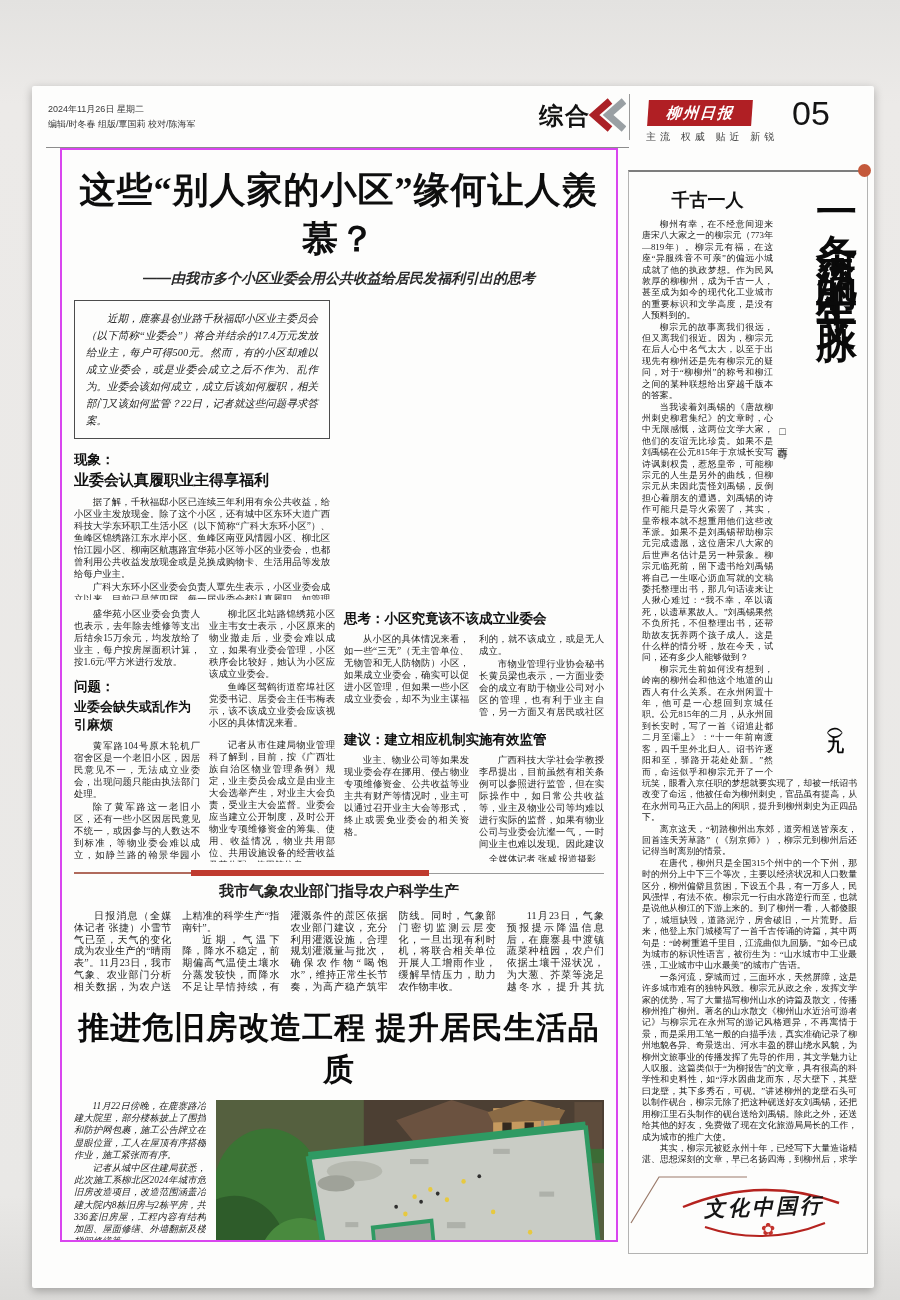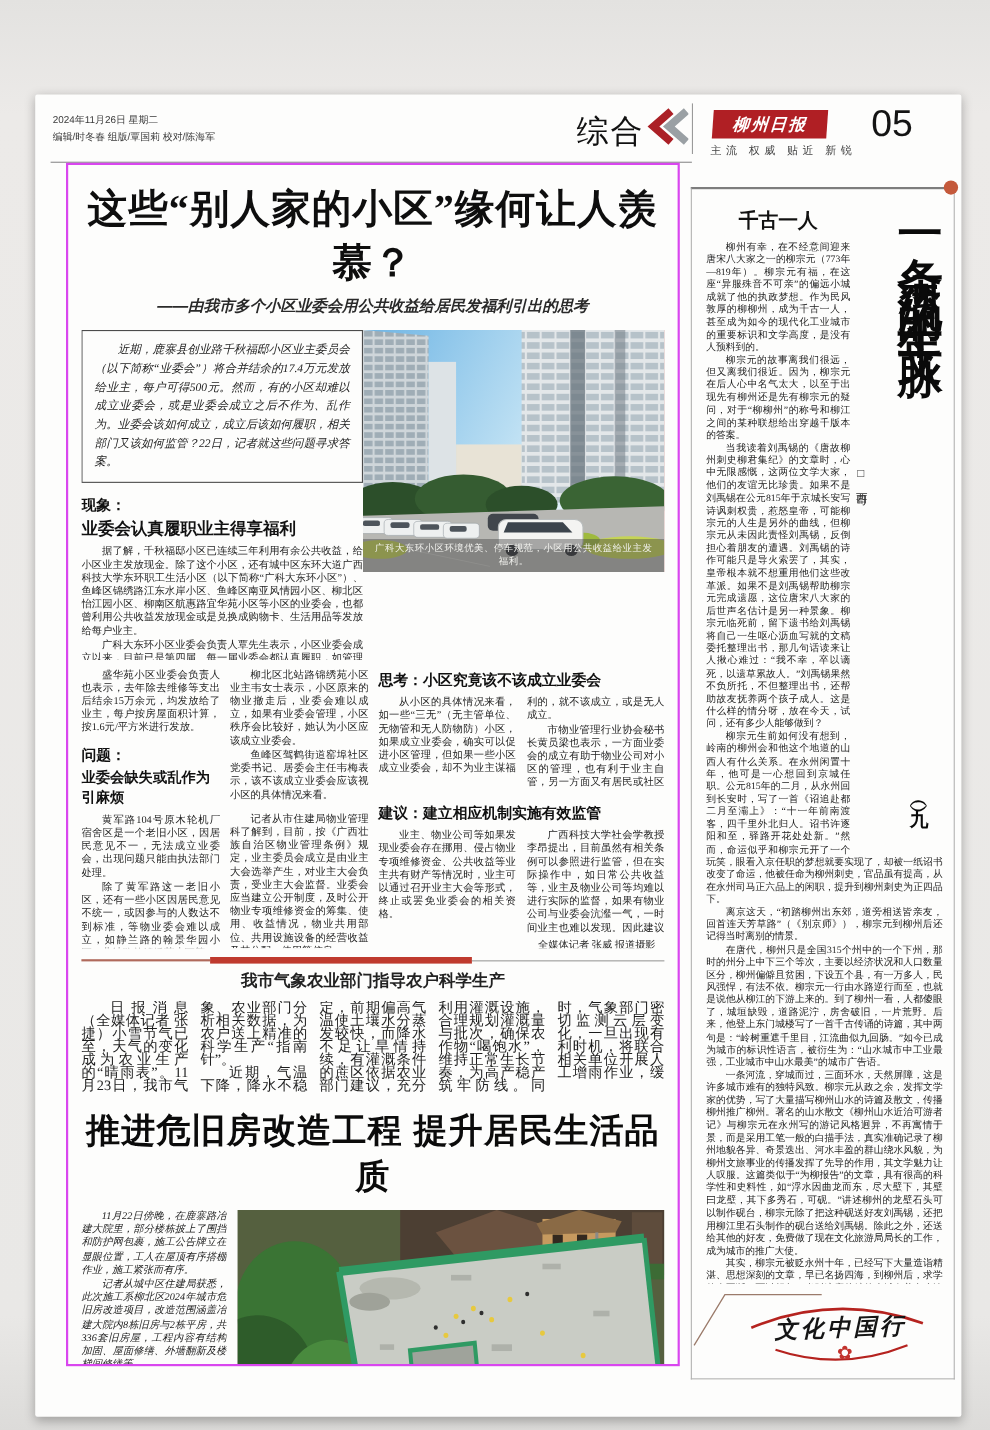--- a/index.html
+++ b/index.html
@@ -2,33 +2,33 @@
 <html><head>
 <meta charset="utf-8">
 <style>
   html,body{margin:0;padding:0;}
   body{width:900px;height:1300px;background:#d9d8d6;font-family:"Liberation Serif",serif;color:#1c1c1c;}
   .stage{position:relative;width:900px;height:1300px;background:linear-gradient(180deg,#e3e2e0,#eceae8 8%,#e9e8e6 92%,#dcdbd9);overflow:hidden;}
   .page{position:absolute;left:32px;top:86px;width:842px;height:1202px;background:#fdfdfc;box-shadow:0 3px 10px rgba(0,0,0,.28);border-radius:2px;}
 
   
   .hdr-date{position:absolute;left:16px;top:16px;font-size:9px;line-height:1.7;color:#3a3a3a;font-family:"Liberation Sans",sans-serif;}
-  .hdr-section{position:absolute;left:492px;top:14px;font-size:29px;font-weight:400;font-family:"Liberation Sans",sans-serif;color:#111;letter-spacing:2px;}
+  .hdr-section{position:absolute;left:507px;top:14px;font-size:24px;font-weight:700;font-family:"Liberation Sans",sans-serif;color:#111;letter-spacing:2px;}
   .hdr-chev{position:absolute;left:552px;top:12px;}
   .hdr-divider{position:absolute;left:597px;top:8px;width:1px;height:46px;background:#9a9a9a;}
   .masthead{position:absolute;left:616px;top:14px;width:104px;height:26px;background:#b01f24;color:#fff;display:flex;align-items:center;justify-content:center;font-size:15px;font-weight:900;font-style:italic;letter-spacing:2px;transform:skewX(-4deg);}
   .slogan{position:absolute;left:614px;top:44px;font-size:10px;letter-spacing:4px;color:#444;font-family:"Liberation Sans",sans-serif;}
   .pagenum{position:absolute;left:760px;top:8px;font-size:34px;font-family:"Liberation Sans",sans-serif;color:#141414;}
   .hdr-rule{position:absolute;left:14px;top:61px;width:583px;border-top:1.5px solid #8c8c8c;}
 
   
   .leftbox{position:absolute;left:28px;top:62px;width:558px;height:1094px;border:2px solid #d946ef;box-sizing:border-box;padding:8px 12px;overflow:hidden;}
   .headline{text-align:center;font-size:36px;font-weight:900;letter-spacing:1px;margin:8px 0 6px;color:#0e0e0e;}
   .subhead{text-align:center;font-size:14px;font-weight:700;color:#2a2a2a;margin-bottom:12px;font-family:"Liberation Sans",sans-serif;font-style:italic;}
-  .toprow{display:flex;gap:0;height:300px;overflow:hidden;}
+  .toprow{display:flex;gap:28px;height:300px;overflow:hidden;flex-direction:column;}
   .tr-left{width:256px;flex:none;}
   .introbox{border:1px solid #4c4c4c;padding:9px 11px;font-size:10.5px;line-height:1.62;font-style:italic;text-align:justify;}
   .introbox p{margin:0;text-indent:2em;}
   .sec-head{margin:12px 0 6px;font-family:"Liberation Sans",sans-serif;font-weight:900;color:#111;}
   .sec-head .lab{display:block;font-size:13.5px;}
   .sec-head .tit{display:block;font-size:15px;margin-top:2px;}
   .bodytext{font-size:9.4px;line-height:12px;text-align:justify;color:#242424;overflow:hidden;}
   .bodytext p{margin:0 0 1px;text-indent:2em;}
   .tr-right{flex:1;position:relative;height:300px;}
   .photo1{position:relative;width:100%;height:220px;overflow:hidden;background:#7f1d1d;}
@@ -42,21 +42,21 @@
   .twocol{columns:2;column-gap:10px;}
   .credit{text-align:right;font-size:9.3px;color:#2a2a2a;padding-right:8px;margin-top:3px;}
 
   .rule2{position:relative;height:9px;margin:7px 0 4px;}
   .rule2 .seg-a{position:absolute;left:0;top:3px;width:22%;height:2px;background:#b06a5c;}
   .rule2 .seg-b{position:absolute;left:22%;top:1px;width:45%;height:6px;background:#bf3a2e;}
   .rule2 .seg-c{position:absolute;left:67%;top:4px;right:0;height:1px;background:#9a9a9a;}
 
   .a2-title{text-align:center;font-size:29px;font-weight:900;margin:8px 0 4px;color:#0d0d0d;}
   .a2-sub{text-align:center;font-size:15px;font-weight:700;font-family:"Liberation Sans",sans-serif;color:#222;margin-bottom:9px;}
-  .a2-body{columns:5;column-gap:11px;height:84px;overflow:hidden;font-size:13px;line-height:11.8px;text-align:justify;font-family:Liberation Serif, serif;}
+  .a2-body{columns:5;column-gap:11px;height:84px;overflow:hidden;font-size:10px;line-height:11.8px;text-align:justify;font-family:Liberation Serif, serif;}
   .a2-body p{margin:0;text-indent:2em;}
 
   .a3-title{text-align:center;font-size:31px;font-weight:900;font-family:"Liberation Sans",sans-serif;margin:13px 0 9px;color:#0b0b0b;letter-spacing:1px;}
   .a3-row{display:flex;gap:10px;height:234px;overflow:hidden;}
   .a3-text{width:132px;flex:none;font-size:9.3px;line-height:12.2px;font-style:italic;text-align:justify;overflow:hidden;}
   .a3-text p{margin:0 0 1px;text-indent:2em;}
   .photo2{flex:1;overflow:hidden;background:#55603f;}
   .photo2 svg{display:block;width:100%;height:100%;}
 
   

